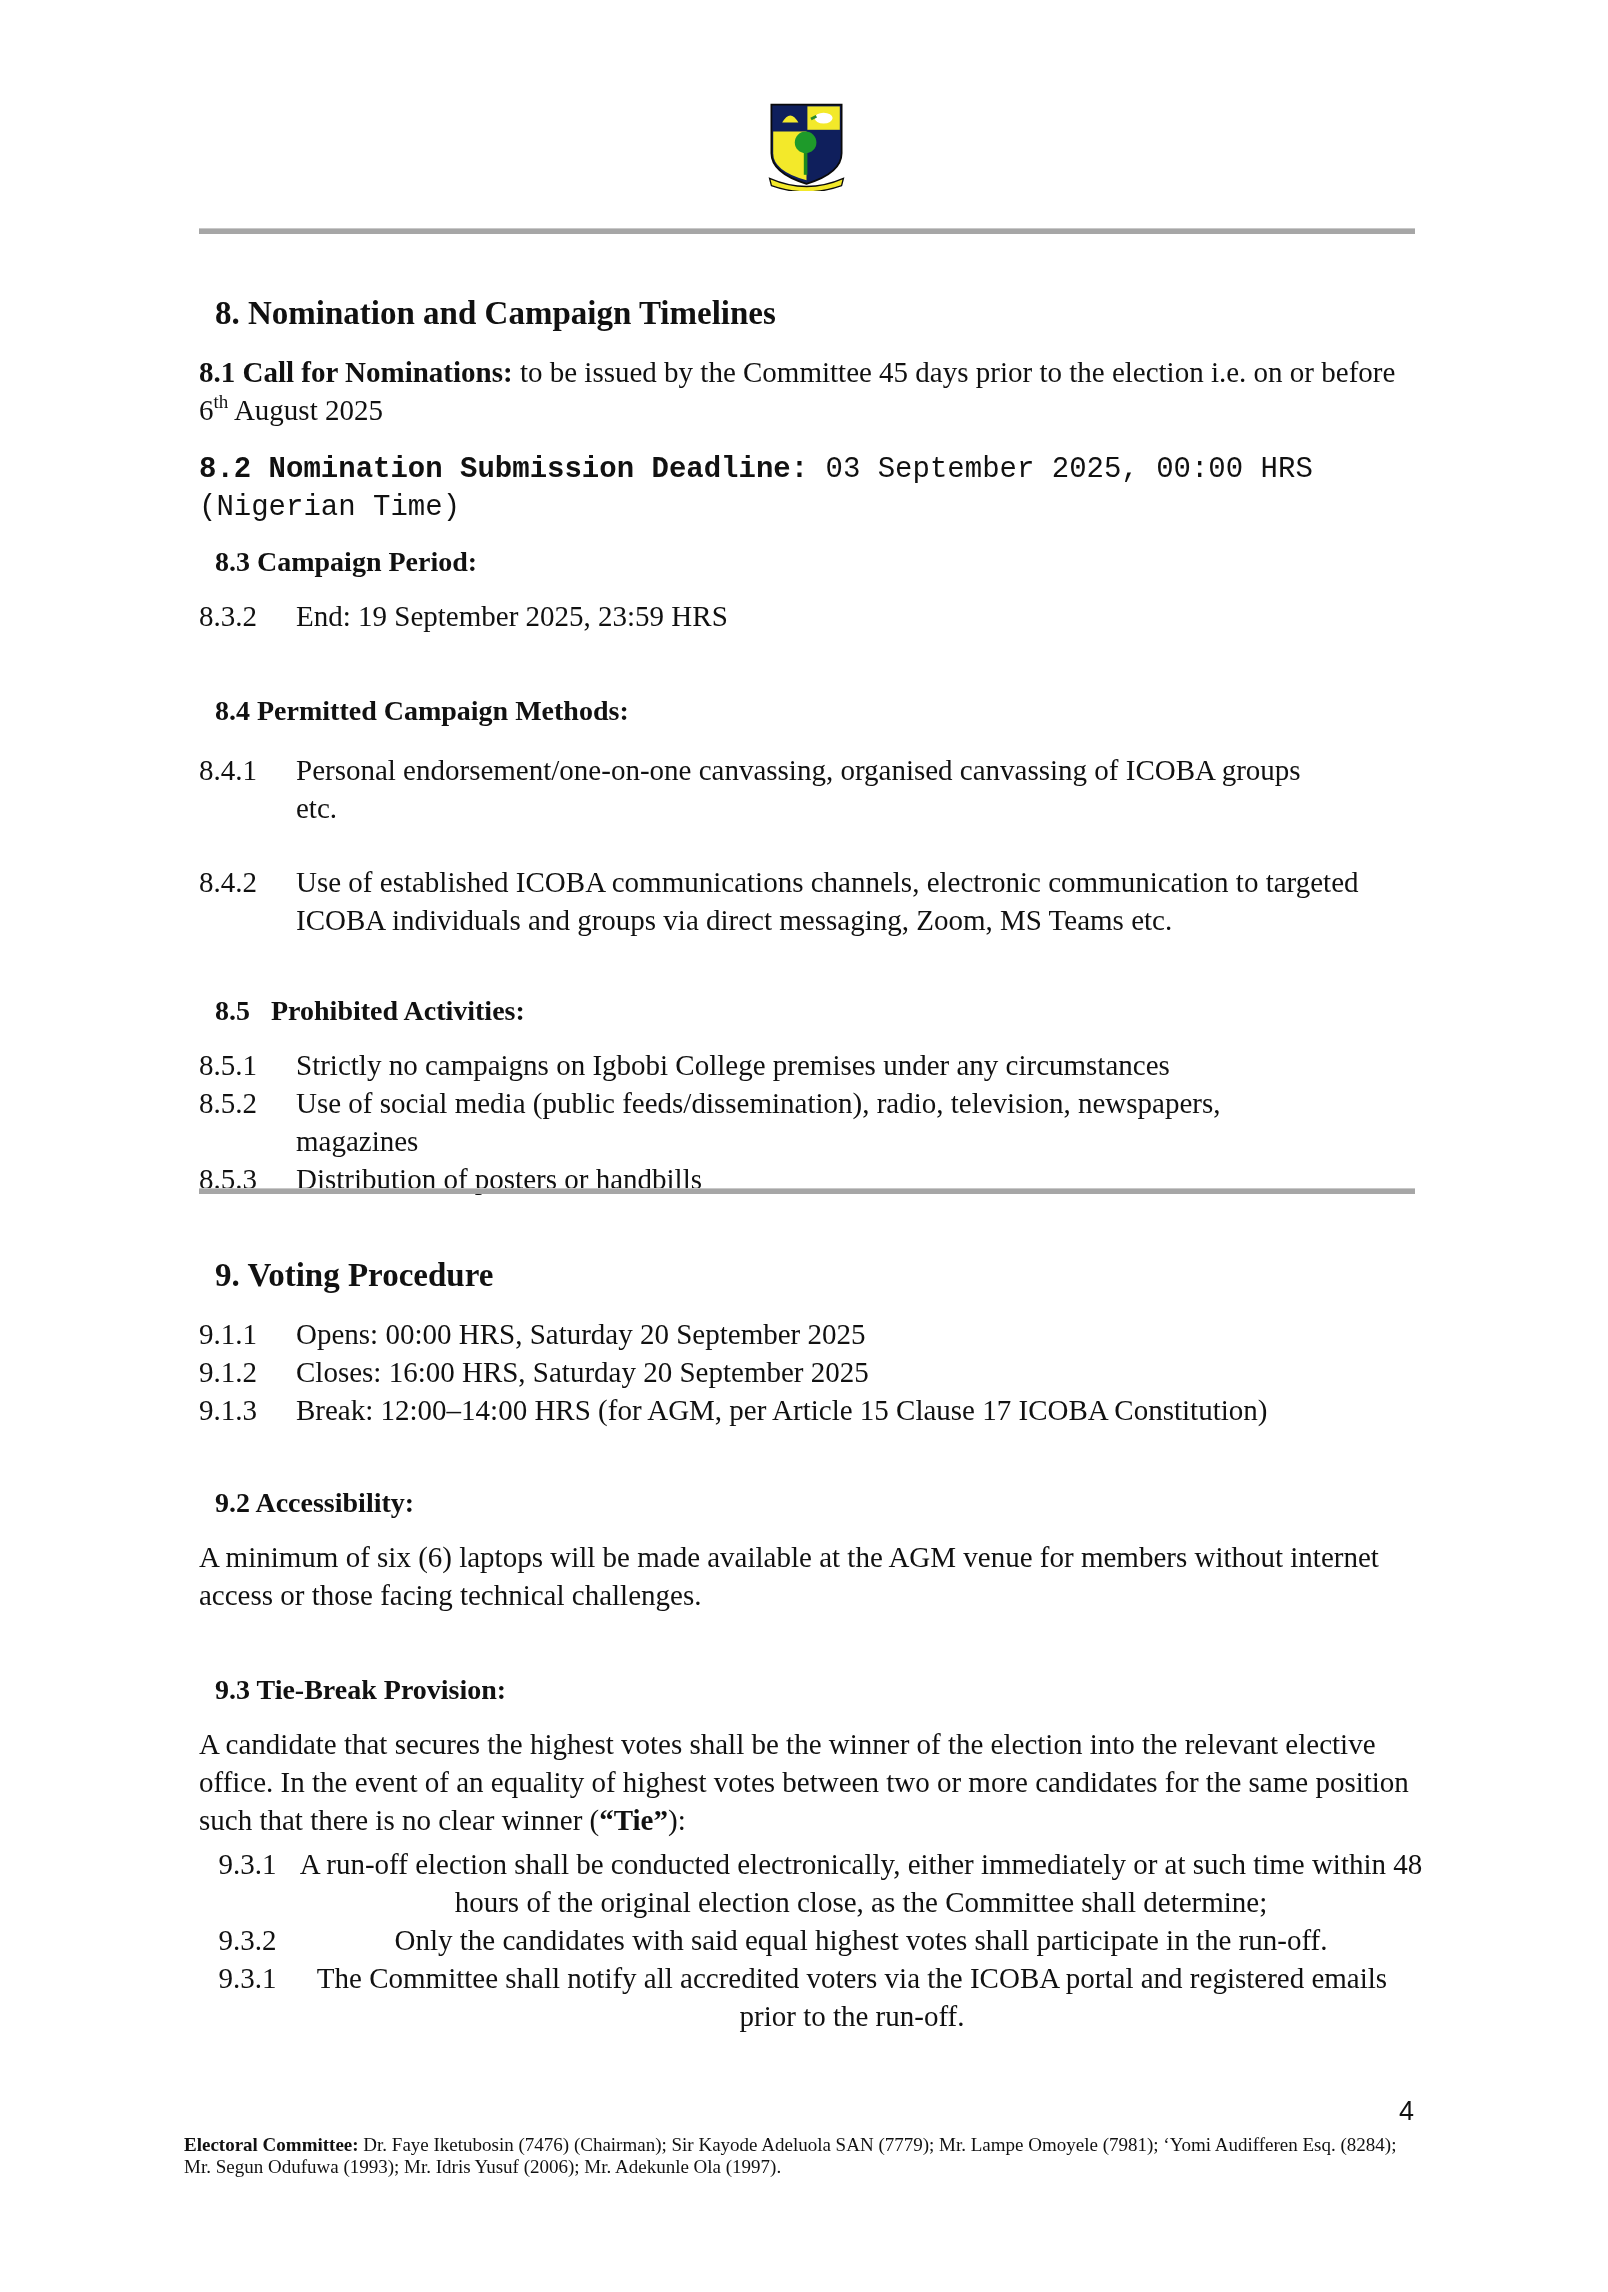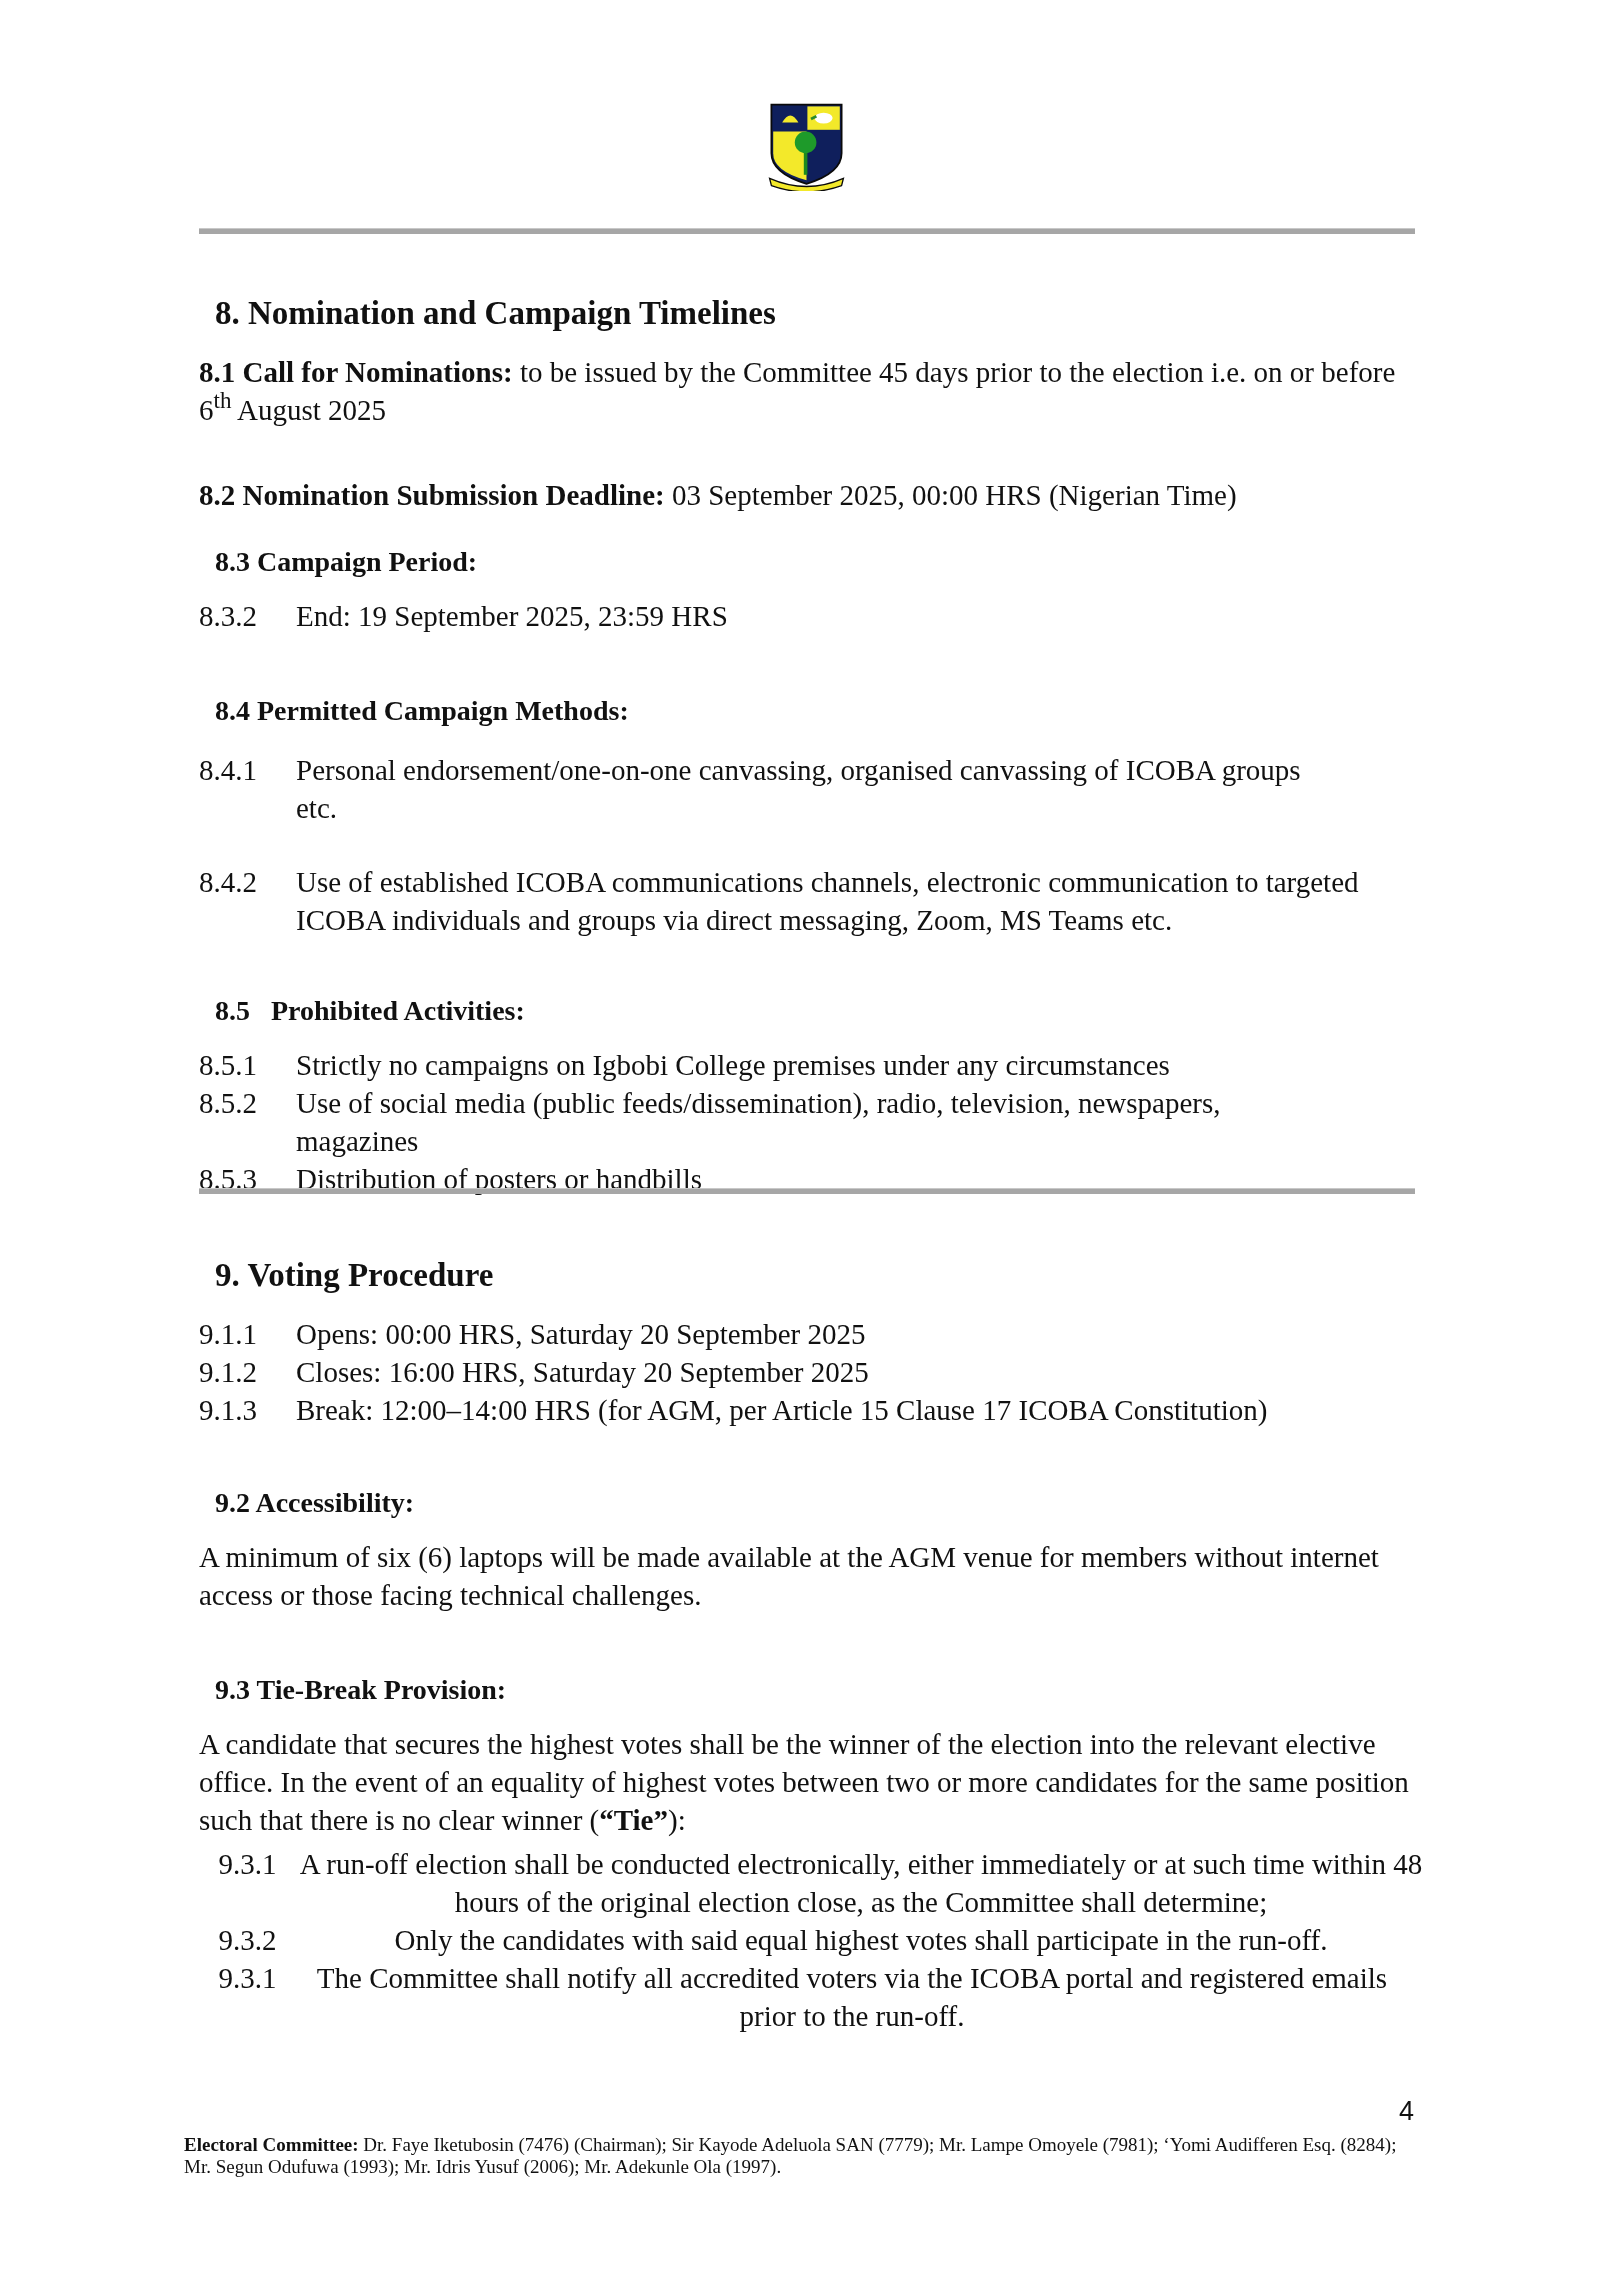--- a/index.html
+++ b/index.html
@@ -13,21 +13,21 @@
     .rule.top { top: 228px; }
     .rule.mid { top: 1188px; }
     .block { position: absolute; left: 199px; width: 1227px; }
     .h1 { font-weight: bold; font-size: 33px; line-height: 39px; margin: 16px; }
     .h2 { font-weight: bold; font-size: 28px; line-height: 38px; margin: 16px; }
     .p { font-size: 29px; line-height: 38px; margin: 0; }
     .p b { font-weight: bold; }
     .item { display: flex; font-size: 29px; line-height: 38px; }
     .item .num { width: 97px; flex: none; }
     .item .txt { flex: 1; }
-    sup { font-size: 23px; line-height: 0; vertical-align: 11.6px; }
+    sup { font-size: 19px; line-height: 0; vertical-align: 11.6px; }
     .pagenum { position: absolute; left: 1399px; top: 2096px; font-family: "Liberation Sans", sans-serif; font-size: 27px; }
     .footer { position: absolute; left: 184px; top: 2134px; width: 1236px; font-size: 19px; line-height: 22.4px; }
   </style>
 </head>
 <body>
 
 <svg class="crest" viewBox="0 0 90 100">
   <path d="M6 4 H84 V58 Q84 80 45 92 Q6 80 6 58 Z" fill="#0f1f5c" stroke="#0a0a0a" stroke-width="2"></path>
   <rect x="46" y="6" width="36" height="26" fill="#f3e92a"></rect>
   <path d="M8 34 H45 V88 Q8 78 8 58 Z" fill="#f3e92a"></path>
@@ -42,21 +42,21 @@
 <div class="rule top"></div>
 
 <div class="block" style="top:278px;">
   <h1 class="h1">8. Nomination and Campaign Timelines</h1>
 </div>
 
 <div class="block" style="top:353px;">
   <p class="p"><b>8.1 Call for Nominations:</b><span> to be issued by the Committee 45 days prior to the election i.e. on or before 6</span><sup>th</sup><span> August 2025</span></p>
 </div>
 
-<div class="block" style="top:476px;">
+<div class="block" style="top:451px;font-family:Liberation Mono, monospace;">
   <p class="p"><b>8.2 Nomination Submission Deadline:</b><span> 03 September 2025, 00:00 HRS (Nigerian Time)</span></p>
 </div>
 
 <div class="block" style="top:527px;">
   <p class="h2">8.3 Campaign Period:</p>
   <div class="item">
       <span class="num">8.3.2</span>
       <span class="txt">End: 19 September 2025, 23:59 HRS</span>
     </div>
 </div>

